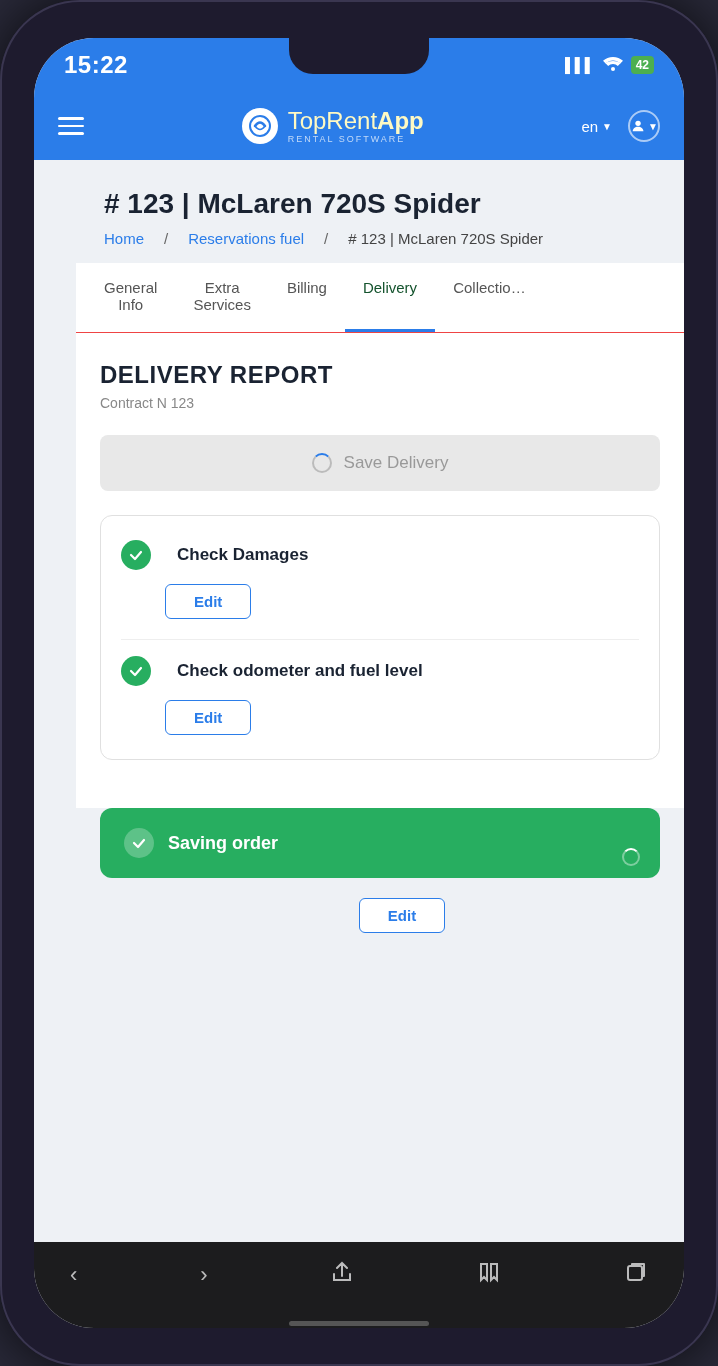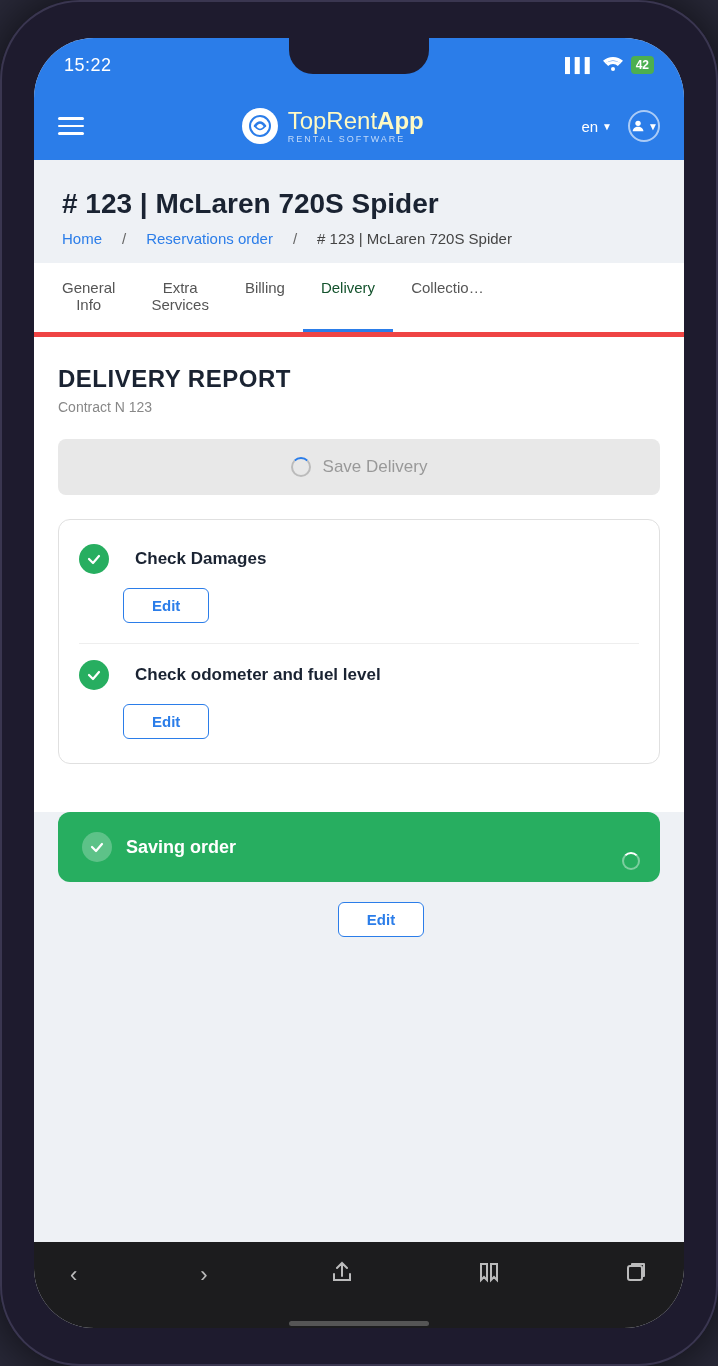--- a/index.html
+++ b/index.html
@@ -41,22 +41,22 @@
       background: #2b7de9;
       height: 54px;
       display: flex;
       align-items: center;
       justify-content: space-between;
       padding: 0 30px;
       flex-shrink: 0;
     }
     .status-time {
       color: white;
-      font-size: 18px;
-      font-weight: 400;
+      font-size: 24px;
+      font-weight: 700;
       letter-spacing: 0.5px;
     }
     .status-icons {
       display: flex;
       align-items: center;
       gap: 8px;
       color: white;
       font-size: 14px;
     }
     .battery-badge {
@@ -161,20 +161,21 @@
       color: white;
       font-size: 16px;
       cursor: pointer;
     }
 
     
     .page-content {
       flex: 1;
       overflow-y: auto;
       background: #eef1f5;
+      padding-left: 42px;
     }
 
     
     .title-area {
       background: #eef1f5;
       padding: 28px 28px 16px 28px;
     }
     .page-title {
       font-size: 28px;
       font-weight: 800;
@@ -197,21 +198,21 @@
       color: #666;
     }
     .breadcrumb-current {
       color: #444;
     }
 
     
     .tabs-bar {
       background: white;
       display: flex;
-      border-bottom: 5px solid #ef4444;
+      border-bottom: 1px solid #ef4444;
       padding: 0 10px;
       overflow-x: auto;
       flex-shrink: 0;
     }
     .tab-item {
       padding: 16px 18px;
       font-size: 15px;
       color: #555;
       cursor: pointer;
       white-space: nowrap;
@@ -500,21 +501,21 @@
       </div>
     </div>
 
     <div class="page-content">
 
       <div class="title-area">
         <div class="page-title"># 123 | McLaren 720S Spider</div>
         <nav class="breadcrumb">
           <a class="breadcrumb-link">Home</a>
           <span class="breadcrumb-sep">/</span>
-          <a class="breadcrumb-link">Reservations order</a>
+          <a class="breadcrumb-link">Reservations fuel</a>
           <span class="breadcrumb-sep">/</span>
           <span class="breadcrumb-current"># 123 | McLaren 720S Spider</span>
         </nav>
       </div>
 
       <div class="tabs-bar">
         <div class="tab-item">General<br>Info</div>
         <div class="tab-item">Extra<br>Services</div>
         <div class="tab-item">Billing</div>
         <div class="tab-item active">Delivery</div>

